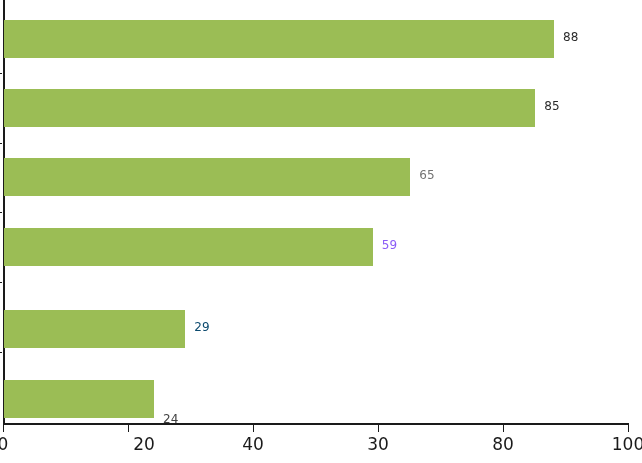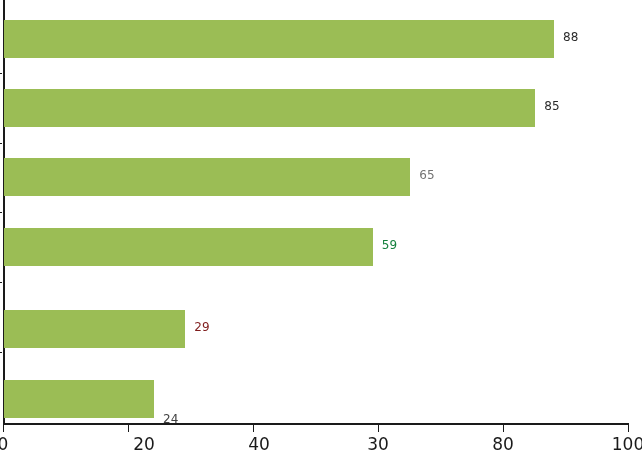--- a/index.html
+++ b/index.html
@@ -88,40 +88,40 @@
 
     <div class="y-axis-line"></div>
     <div class="x-axis-line"></div>
 
     <div id="dynamic-layer">
         <div class="x-tick" style="left: 3px;"></div>
         <div class="x-tick-label" style="left: 3px;">0</div>
         <div class="x-tick" style="left: 128px;"></div>
         <div class="x-tick-label" style="left: 128px; margin-left: 16px;">20</div>
         <div class="x-tick" style="left: 253px;"></div>
-        <div class="x-tick-label" style="left: 259px;">40</div>
+        <div class="x-tick-label" style="left: 253px;">40</div>
         <div class="x-tick" style="left: 378px;"></div>
         <div class="x-tick-label" style="left: 378px;">30</div>
         <div class="x-tick" style="left: 503px;"></div>
         <div class="x-tick-label" style="left: 503px;">80</div>
         <div class="x-tick" style="left: 628px;"></div>
         <div class="x-tick-label" style="left: 628px;">100</div>
         <div class="y-tick" style="top: 73px;"></div>
         <div class="y-tick" style="top: 143px;"></div>
         <div class="y-tick" style="top: 212px;"></div>
         <div class="y-tick" style="top: 282px;"></div>
         <div class="y-tick" style="top: 352px;"></div>
         <div class="bar" title="88" style="top: 20px; width: 550px; height: 38px; background: rgb(155, 189, 85);"></div>
         <div class="bar-value" style="left: 563px; top: 30px; color: rgb(43, 43, 43);">88</div>
         <div class="bar" title="85" style="top: 89px; width: 531.25px; height: 38px; background: rgb(155, 189, 85);"></div>
         <div class="bar-value" style="left: 544.25px; top: 99px; color: rgb(43, 43, 43);">85</div>
         <div class="bar" title="65" style="top: 158px; width: 406.25px; height: 38px; background: rgb(155, 189, 85);"></div>
         <div class="bar-value" style="left: 419.25px; top: 168px; color: #737373;">65</div>
         <div class="bar" title="59" style="top: 228px; width: 368.75px; height: 38px; background: rgb(155, 189, 85);"></div>
-        <div class="bar-value" style="left: 381.75px; top: 238px; color: #15803d;">59</div>
+        <div class="bar-value" style="left: 381.75px; top: 238px; color: #8b5cf6;">59</div>
         <div class="bar" title="29" style="top: 310px; width: 181.25px; height: 38px; background: rgb(155, 189, 85);"></div>
-        <div class="bar-value" style="left: 194.25px; top: 320px; color: #7f1d1d;">29</div>
+        <div class="bar-value" style="left: 194.25px; top: 320px; color: #0c4a6e;">29</div>
         <div class="bar" title="24" style="top: 380px; width: 150px; height: 38px; background: rgb(155, 189, 85);"></div>
         <div class="bar-value" style="left: 163px; top: 412px; color: #404040;">24</div>
       </div>
 
   </div>
 </div>
 
 </body></html>

